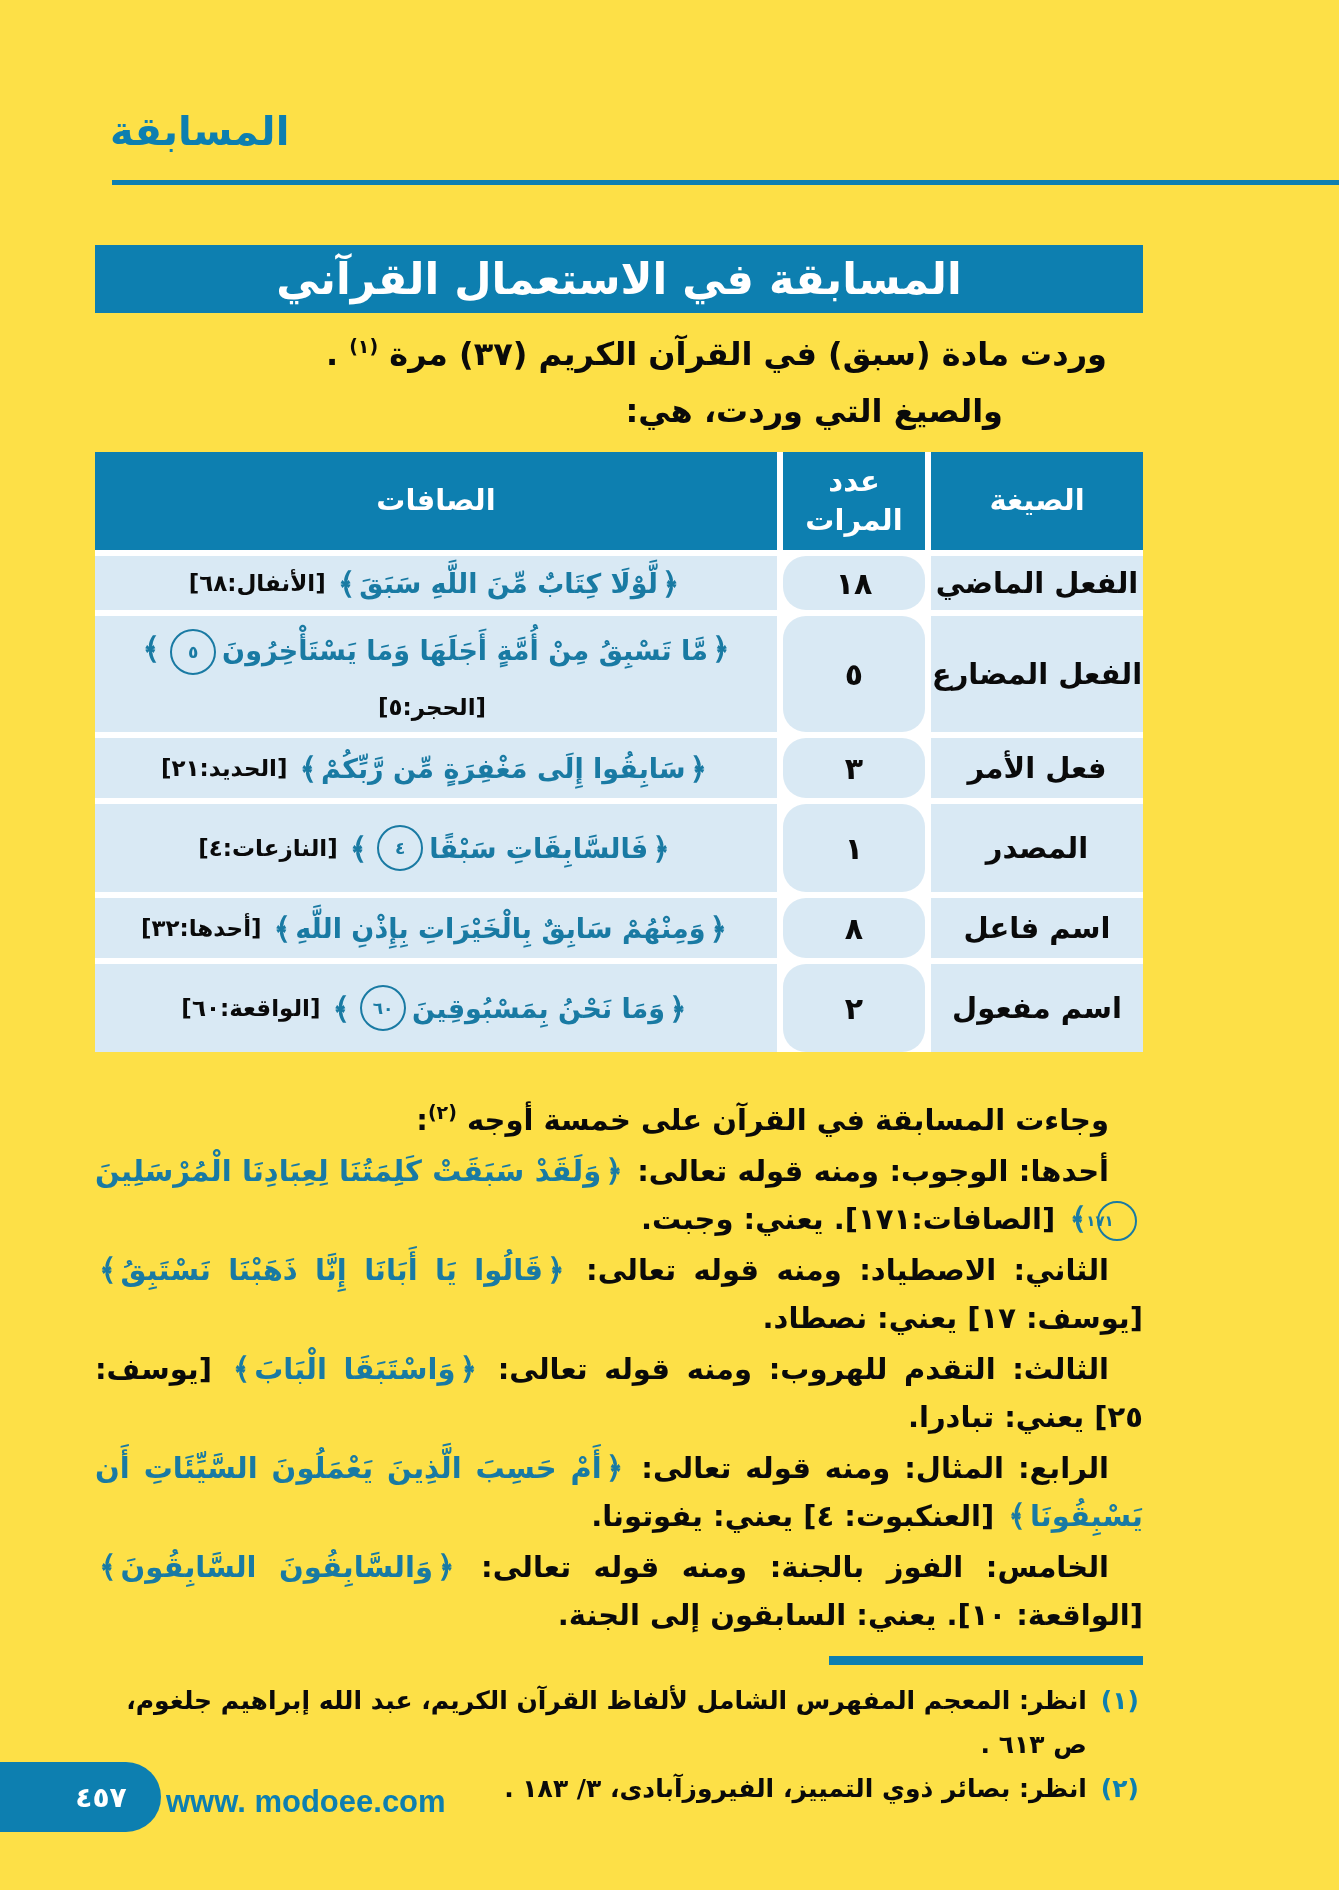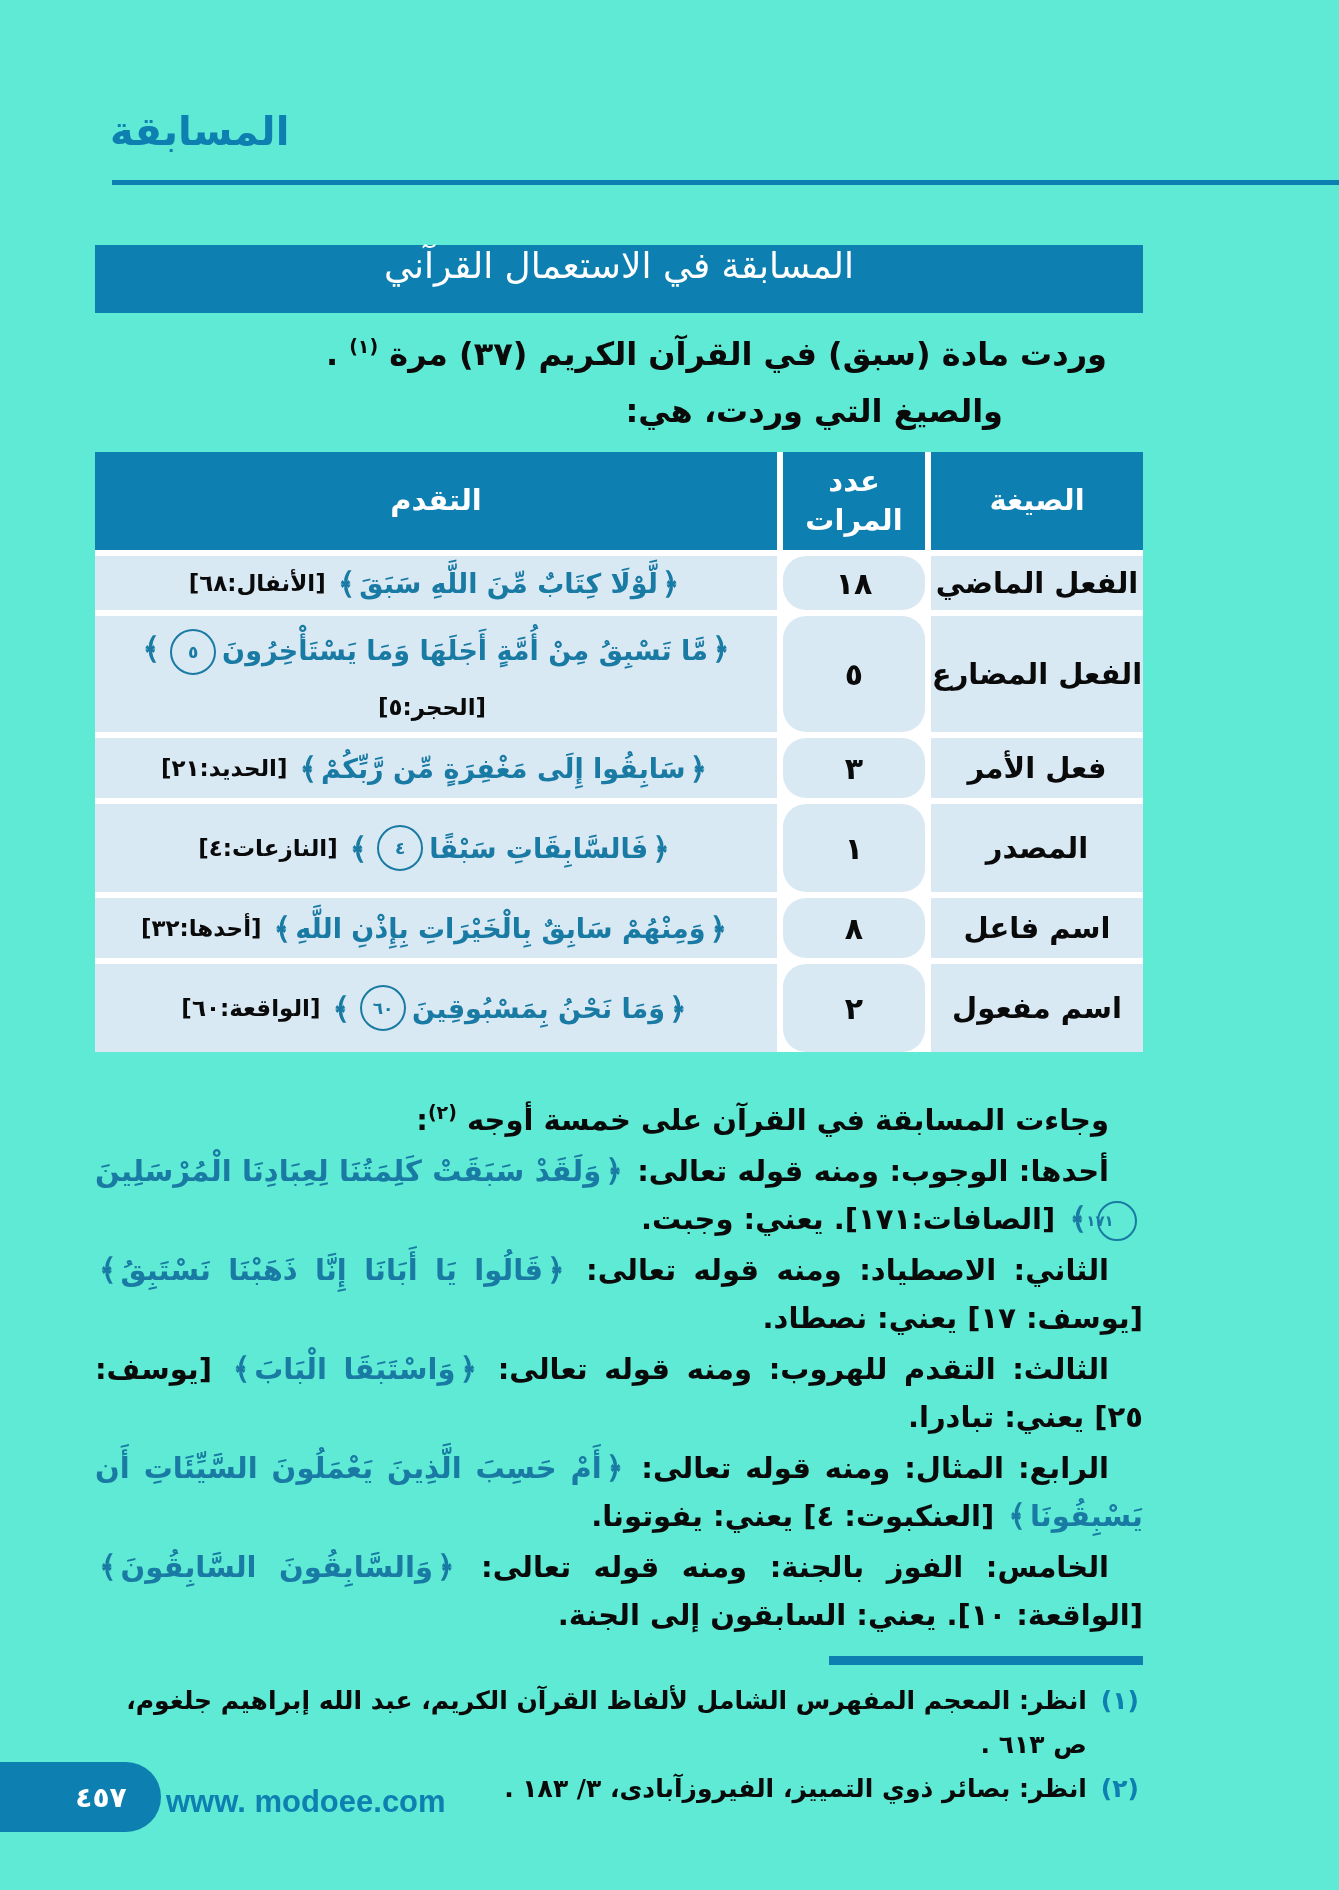--- a/index.html
+++ b/index.html
@@ -3,37 +3,37 @@
 <meta charset="utf-8">
 <style>
   :root{
     --accent:#0d7fb0;
     --rowbg:#d9e9f4;
     --verse:#197aa3;
     --ink:#0a0a0a;
   }
   html,body{margin:0;padding:0;background:#ffffff;}
   .page{
-    position:relative;width:1339px;height:1890px;background:#5eead4;
+    position:relative;width:1339px;height:1890px;background:#fde047;
     font-family:"DejaVu Sans",sans-serif;overflow:hidden;color:var(--ink);
   }
   
   .running-head{
     position:absolute;left:110px;top:108px;color:var(--accent);
     font-size:40px;font-weight:bold;direction:rtl;
   }
   .head-rule{
     position:absolute;left:112px;right:0;top:180px;height:5px;background:var(--accent);
   }
   
   .abs{position:absolute;left:95px;width:1048px;direction:rtl;}
   .title-bar{
     top:245px;height:68px;background:var(--accent);color:#ffffff;
-    display:flex;align-items:flex-start;justify-content:center;
-    font-size:36px;font-weight:normal;
+    display:flex;align-items:center;justify-content:center;
+    font-size:43px;font-weight:bold;
   }
   .intro{top:318px;font-size:32px;font-weight:bold;line-height:57px;text-align:right;}
   .intro .l1{padding-right:36px;}
   .intro .l2{padding-right:140px;}
   .sup{font-size:19px;vertical-align:super;font-weight:bold;}
   
   .qtable{
     top:452px;display:grid;grid-template-columns:212px 142px 1fr;
     grid-template-rows:98px 54px 116px 60px 88px 60px 88px;
     gap:6px;background:#ffffff;
@@ -95,21 +95,21 @@
   </div>
 
   <div class="abs intro">
     <div class="l1"><span>وردت مادة (سبق) في القرآن الكريم (٣٧) مرة</span> <span class="sup">(١)</span><span> .</span></div>
     <div class="l2">والصيغ التي وردت، هي:</div>
   </div>
 
   <div class="abs qtable">
     <div class="th">الصيغة</div>
     <div class="th count">عدد المرات</div>
-    <div class="th">التقدم</div>
+    <div class="th">الصافات</div>
 
     <div class="td form">الفعل الماضي</div>
     <div class="td count">١٨</div>
     <div class="td example">
       <span class="vbr">﴿</span>
         <span class="vtext">لَّوْلَا كِتَابٌ مِّنَ اللَّهِ سَبَقَ</span>
         <span class="vbr">﴾</span>
       <span class="ref">[الأنفال:٦٨]</span>
     </div>
 

